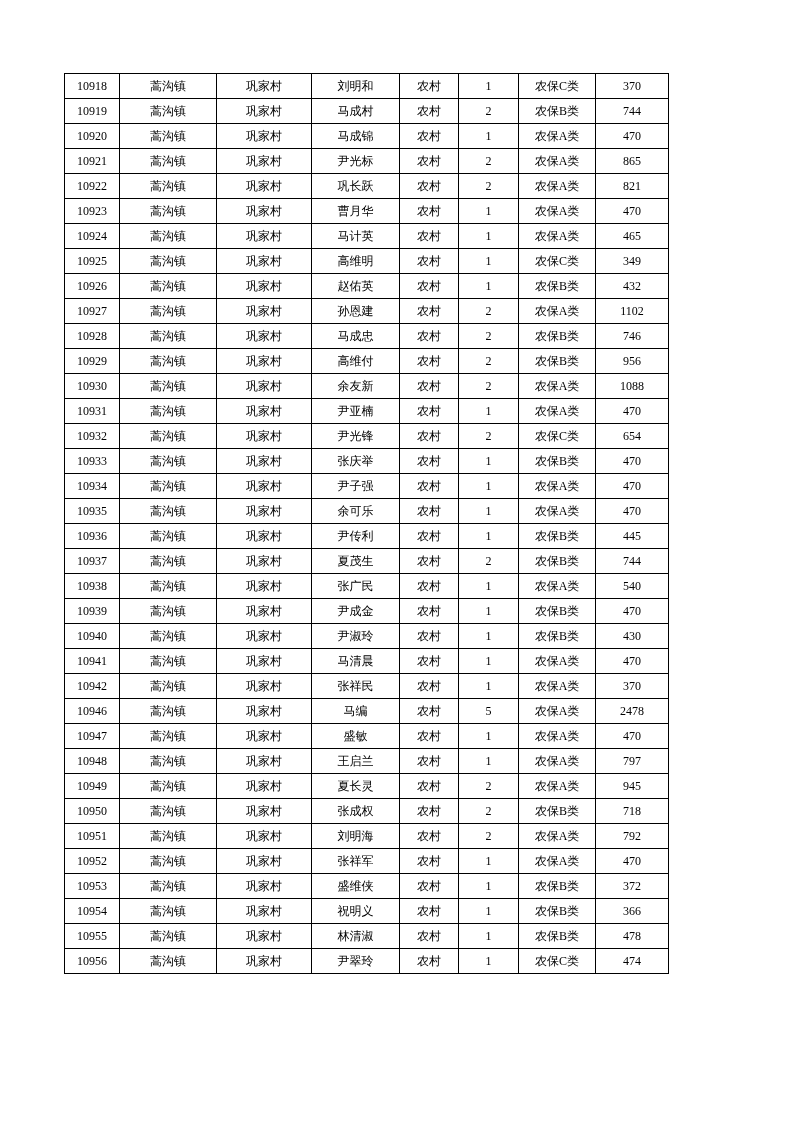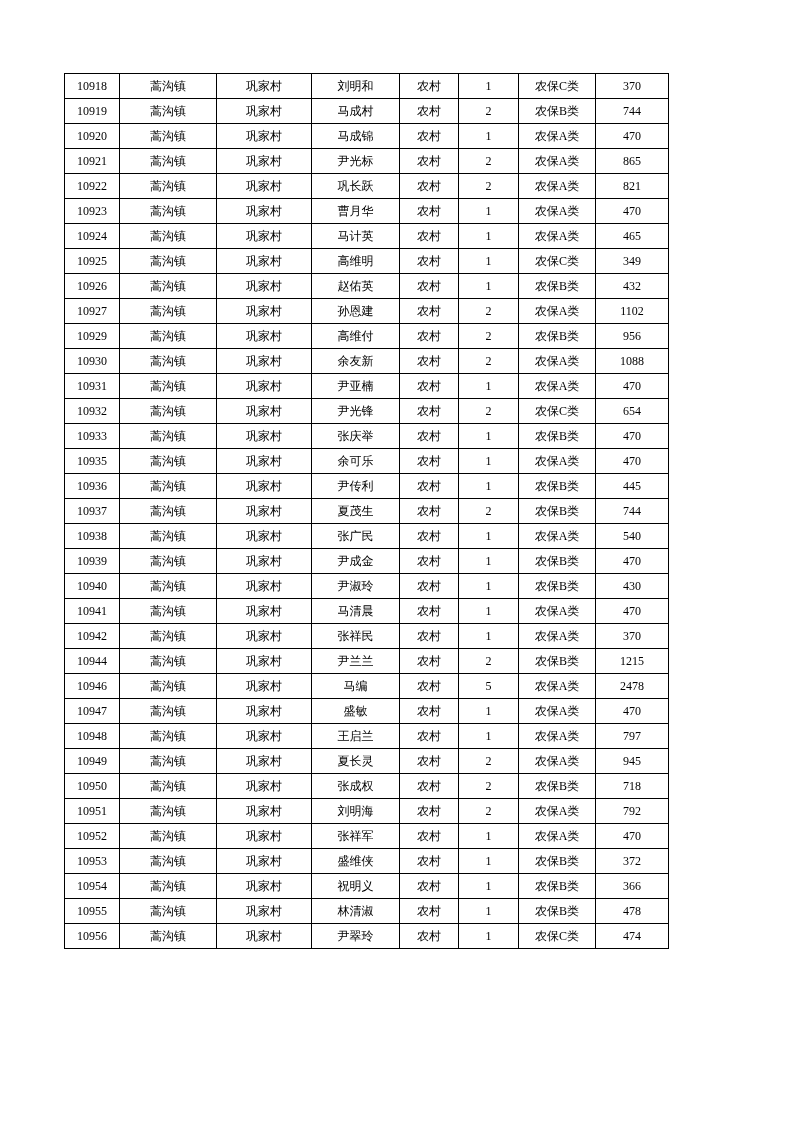--- a/index.html
+++ b/index.html
@@ -162,20 +162,30 @@
           <td>10927</td>
           <td>蒿沟镇</td>
           <td>巩家村</td>
           <td>孙恩建</td>
           <td>农村</td>
           <td>2</td>
           <td>农保A类</td>
           <td>1102</td>
         </tr>
         <tr>
+          <td>10928</td>
+          <td>蒿沟镇</td>
+          <td>巩家村</td>
+          <td>马成忠</td>
+          <td>农村</td>
+          <td>2</td>
+          <td>农保B类</td>
+          <td>746</td>
+        </tr>
+        <tr>
           <td>10929</td>
           <td>蒿沟镇</td>
           <td>巩家村</td>
           <td>高维付</td>
           <td>农村</td>
           <td>2</td>
           <td>农保B类</td>
           <td>956</td>
         </tr>
         <tr>
@@ -212,20 +222,30 @@
           <td>10933</td>
           <td>蒿沟镇</td>
           <td>巩家村</td>
           <td>张庆举</td>
           <td>农村</td>
           <td>1</td>
           <td>农保B类</td>
           <td>470</td>
         </tr>
         <tr>
+          <td>10934</td>
+          <td>蒿沟镇</td>
+          <td>巩家村</td>
+          <td>尹子强</td>
+          <td>农村</td>
+          <td>1</td>
+          <td>农保A类</td>
+          <td>470</td>
+        </tr>
+        <tr>
           <td>10935</td>
           <td>蒿沟镇</td>
           <td>巩家村</td>
           <td>余可乐</td>
           <td>农村</td>
           <td>1</td>
           <td>农保A类</td>
           <td>470</td>
         </tr>
         <tr>
@@ -290,30 +310,20 @@
         </tr>
         <tr>
           <td>10942</td>
           <td>蒿沟镇</td>
           <td>巩家村</td>
           <td>张祥民</td>
           <td>农村</td>
           <td>1</td>
           <td>农保A类</td>
           <td>370</td>
-        </tr>
-        <tr>
-          <td>10944</td>
-          <td>蒿沟镇</td>
-          <td>巩家村</td>
-          <td>尹兰兰</td>
-          <td>农村</td>
-          <td>2</td>
-          <td>农保B类</td>
-          <td>1215</td>
         </tr>
         <tr>
           <td>10946</td>
           <td>蒿沟镇</td>
           <td>巩家村</td>
           <td>马编</td>
           <td>农村</td>
           <td>5</td>
           <td>农保A类</td>
           <td>2478</td>

